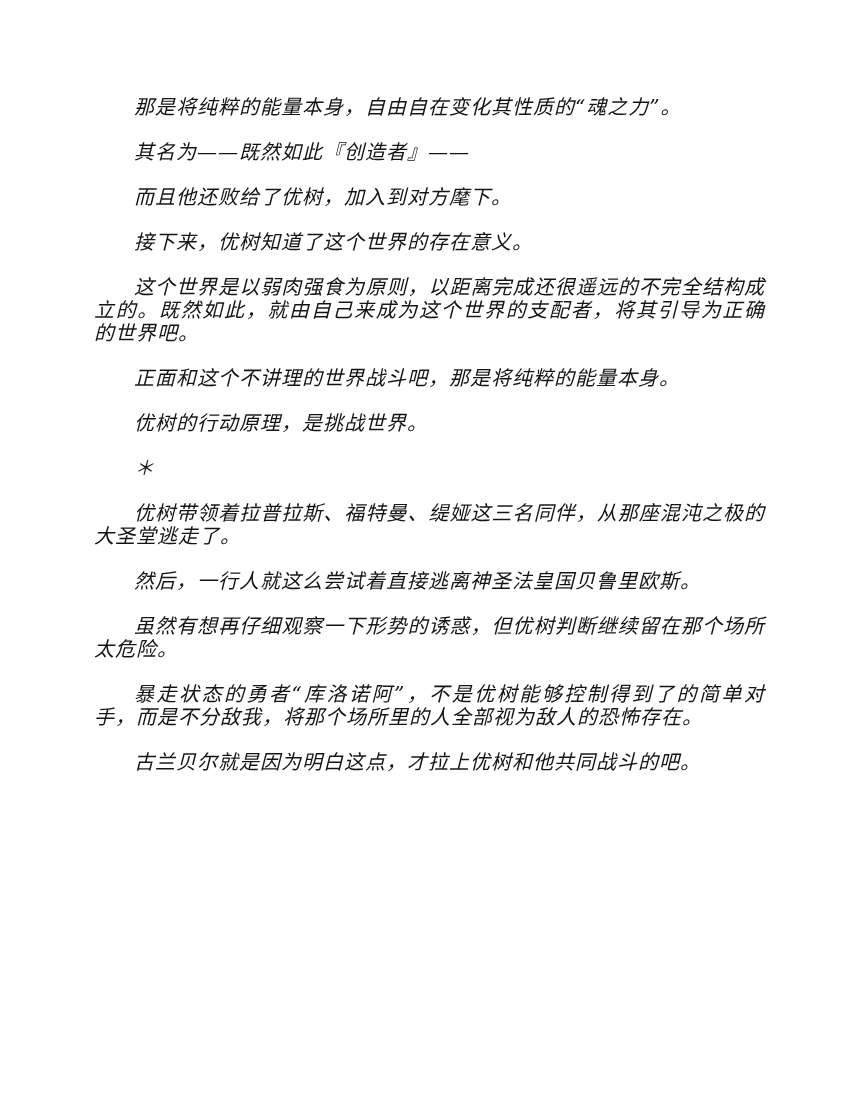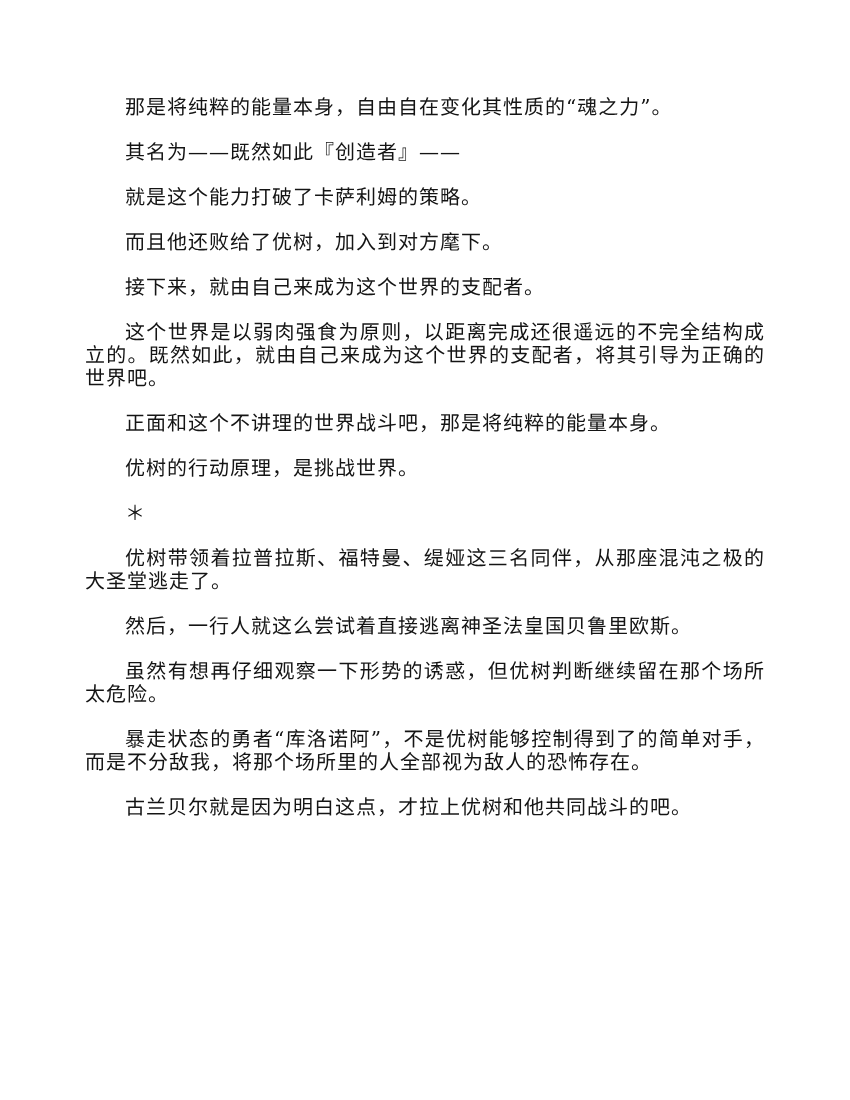--- a/index.html
+++ b/index.html
@@ -22,39 +22,39 @@
   .text-block {
     width: 680px;
     color: #141414;
     font-family: "DejaVu Serif", "Liberation Serif", serif;
     font-size: 20px;
     line-height: 23px;
     letter-spacing: 1px;
     text-align: justify;
   }
   .text-block p {
-    margin: 0 0 22px 0;
+    margin: 0 0 22px 9px;
     text-indent: 2em;
     word-break: break-all;
     overflow-wrap: break-word;
+    font-style: italic;
   }
   .text-block p.separator {
     text-align: left;
   }
 </style>
 </head>
 <body>
 
 <div class="page">
   <div class="text-block">
       <p>那是将纯粹的能量本身，自由自在变化其性质的“魂之力”。</p>
       <p>其名为——既然如此『创造者』——</p>
-      <p>就是这个能力打破了卡萨利姆的策略。</p>
       <p>而且他还败给了优树，加入到对方麾下。</p>
-      <p>接下来，就由自己来成为这个世界的支配者。</p>
+      <p>接下来，优树知道了这个世界的存在意义。</p>
       <p>这个世界是以弱肉强食为原则，以距离完成还很遥远的不完全结构成立的。既然如此，就由自己来成为这个世界的支配者，将其引导为正确的世界吧。</p>
       <p>正面和这个不讲理的世界战斗吧，那是将纯粹的能量本身。</p>
       <p>优树的行动原理，是挑战世界。</p>
       <p class="separator">＊</p>
       <p>优树带领着拉普拉斯、福特曼、缇娅这三名同伴，从那座混沌之极的大圣堂逃走了。</p>
       <p>然后，一行人就这么尝试着直接逃离神圣法皇国贝鲁里欧斯。</p>
       <p>虽然有想再仔细观察一下形势的诱惑，但优树判断继续留在那个场所太危险。</p>
       <p>暴走状态的勇者“库洛诺阿”，不是优树能够控制得到了的简单对手，而是不分敌我，将那个场所里的人全部视为敌人的恐怖存在。</p>
       <p>古兰贝尔就是因为明白这点，才拉上优树和他共同战斗的吧。</p>
     </div>

